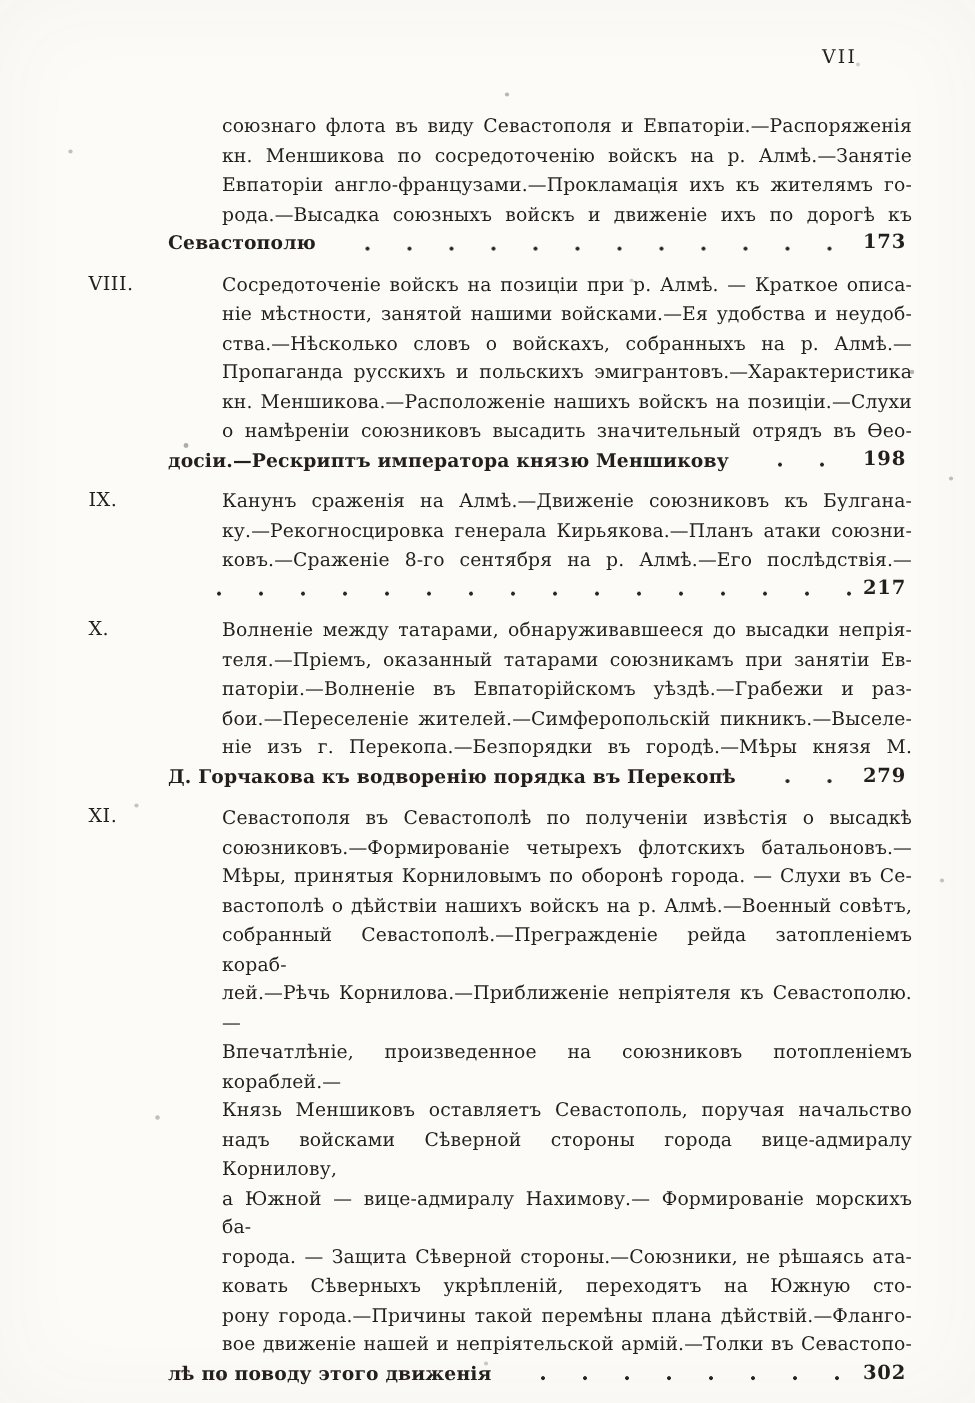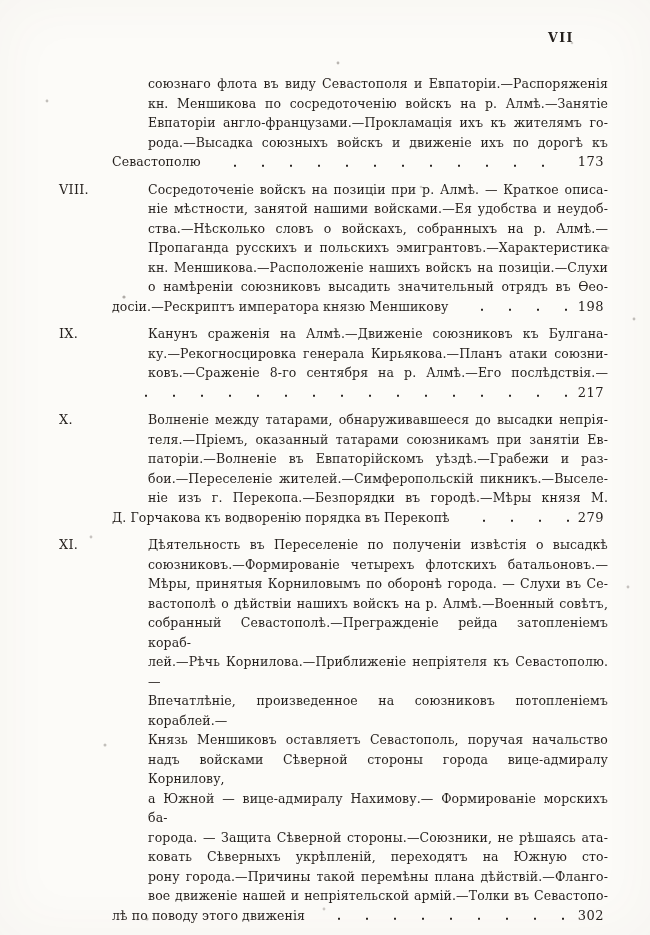--- a/index.html
+++ b/index.html
@@ -33,21 +33,21 @@
       146px 918px 0 0.6px rgba(60,52,45,.35),
       420px 186px 0 0.3px rgba(60,52,45,.25),
       571px 42px 0 0.3px rgba(60,52,45,.22),
       90px 536px 0 0.4px rgba(60,52,45,.28),
       323px 908px 0 0.4px rgba(60,52,45,.25);
   }
   .header-num {
     position: absolute;
     top: 30px; left: 548px;
     font-size: 12.5px;
-    font-weight: 700;
+    font-weight: 400;
     letter-spacing: 1.5px;
   }
   .toc {
     position: absolute;
     top: 74px; left: 59px;
     width: 545px;
   }
   .entry { display: flex; }
   .entry + .entry { margin-top: 8px; }
   .num {
@@ -70,20 +70,21 @@
     text-align-last: justify;
     margin-left: 36px;
     -moz-text-align-last: justify;
   }
   .leader-row {
     display: flex;
     align-items: center;
     width: 492px;
     font-size: 12.5px;
     line-height: 19.5px;
+    font-weight: bold;
   }
   .leader-text { white-space: nowrap; letter-spacing: 0.1px; flex: none; }
   .leader {
     flex: 1;
     align-self: stretch;
     margin: 0 6px 0 10px;
     background-image: radial-gradient(circle, #2a2522 1.15px, rgba(0,0,0,0) 1.45px);
     background-size: 28px 19.5px;
     background-position: 10px 3.5px;
     background-repeat: repeat-x;
@@ -160,21 +161,21 @@
             <span class="leader-text">Д. Горчакова къ водворенію порядка въ Перекопѣ</span>
             <span class="leader"></span>
             <span class="pageref">279</span>
           </div>
         </div>
   </div>
 
   <div class="entry">
     <div class="num">XI.</div>
     <div class="body">
-          <div class="toc-line">Дѣятельность въ Переселеніе по полученіи извѣстія о высадкѣ</div>
+          <div class="toc-line">Севастополя въ Севастополѣ по полученіи извѣстія о высадкѣ</div>
           <div class="toc-line">союзниковъ.—Формированіе четырехъ флотскихъ батальоновъ.—</div>
           <div class="toc-line">Мѣры, принятыя Корниловымъ по оборонѣ города. — Слухи въ Се-</div>
           <div class="toc-line">вастополѣ о дѣйствіи нашихъ войскъ на р. Алмѣ.—Военный совѣтъ,</div>
           <div class="toc-line">собранный Севастополѣ.—Прегражденіе рейда затопленіемъ кораб-</div>
           <div class="toc-line">лей.—Рѣчь Корнилова.—Приближеніе непріятеля къ Севастополю.—</div>
           <div class="toc-line">Впечатлѣніе, произведенное на союзниковъ потопленіемъ кораблей.—</div>
           <div class="toc-line">Князь Меншиковъ оставляетъ Севастополь, поручая начальство</div>
           <div class="toc-line">надъ войсками Сѣверной стороны города вице-адмиралу Корнилову,</div>
           <div class="toc-line">а Южной — вице-адмиралу Нахимову.— Формированіе морскихъ ба-</div>
           <div class="toc-line">города. — Защита Сѣверной стороны.—Союзники, не рѣшаясь ата-</div>

